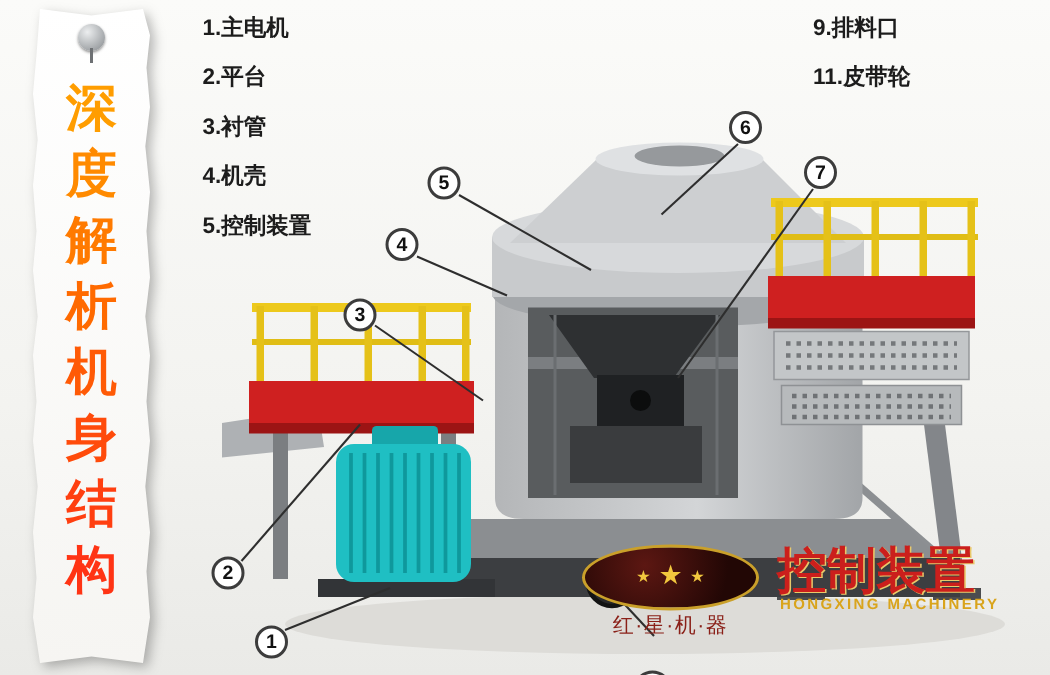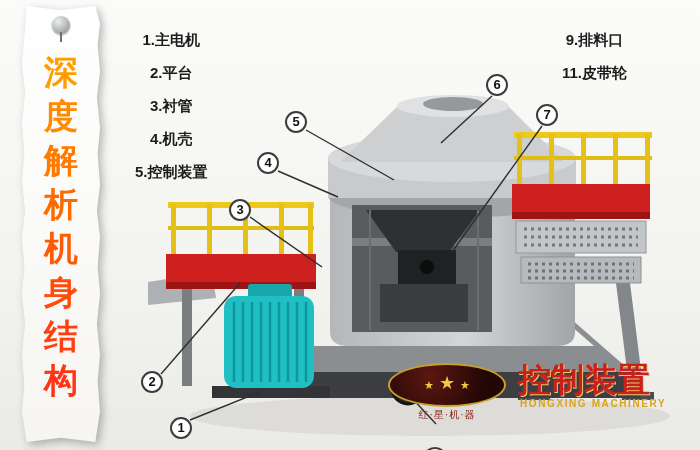--- a/index.html
+++ b/index.html
@@ -24,45 +24,45 @@
   .banner-text span:nth-child(1){color:#ff9d00;}
   .banner-text span:nth-child(2){color:#ff8a00;}
   .banner-text span:nth-child(3){color:#ff7a00;}
   .banner-text span:nth-child(4){color:#ff6a00;}
   .banner-text span:nth-child(5){color:#ff5a06;}
   .banner-text span:nth-child(6){color:#ff4b0b;}
   .banner-text span:nth-child(7){color:#ff3f10;}
   .banner-text span:nth-child(8){color:#ff3414;}
 
   
-  .legend-col{position:absolute;top:23px;text-align:center;}
+  .legend-col{position:absolute;top:2px;}
   .legend-col.c1{left:135px;}
   .legend-col.c2{left:338px;}
-  .legend-col.c3{left:542px;margin-left:20px;}
+  .legend-col.c3{left:542px;}
   .legend-item{font-size:15px;font-weight:700;line-height:33px;color:#1c1c1c;white-space:nowrap;}
 
   
   .machine{position:absolute;left:0;top:0;}
 
   
   .callout{position:absolute;width:22px;height:22px;border-radius:50%;background:#fff;
            border:2px solid #3c3c3c;box-sizing:border-box;color:#111;
            font-size:13px;font-weight:700;line-height:18px;text-align:center;z-index:5;}
   .callout.wide{width:26px;height:26px;line-height:22px;font-size:12px;}
 
   
   .logo{position:absolute;left:388px;top:358px;width:302px;height:70px;z-index:4;}
   .logo-oval{position:absolute;left:0;top:5px;width:118px;height:44px;border-radius:50%;
              border:2px solid #caa02a;box-sizing:border-box;
              background:radial-gradient(circle at 35% 30%,#5c1712,#220705 70%);
              display:flex;align-items:center;justify-content:center;gap:5px;}
   .logo-oval .star{color:#f2c83e;font-size:11px;line-height:1;}
   .logo-oval .star.mid{font-size:18px;margin-top:-4px;}
   .logo-oval-caption{position:absolute;left:0;top:50px;width:118px;text-align:center;
-                     font-size:10px;color:#8a2018;letter-spacing:1px;}
+                     font-size:14px;color:#8a2018;letter-spacing:1px;}
   .logo-name{position:absolute;left:130px;top:0;font-size:33px;font-weight:800;color:#cb1f1c;
              text-shadow:1px 1px 0 #e9c96a;white-space:nowrap;}
   .logo-sub{position:absolute;left:132px;top:40px;font-size:10px;font-weight:700;
             color:#d9a41c;letter-spacing:1.6px;white-space:nowrap;}
 </style>
 </head>
 <body>
 
 <div class="stage">
 

